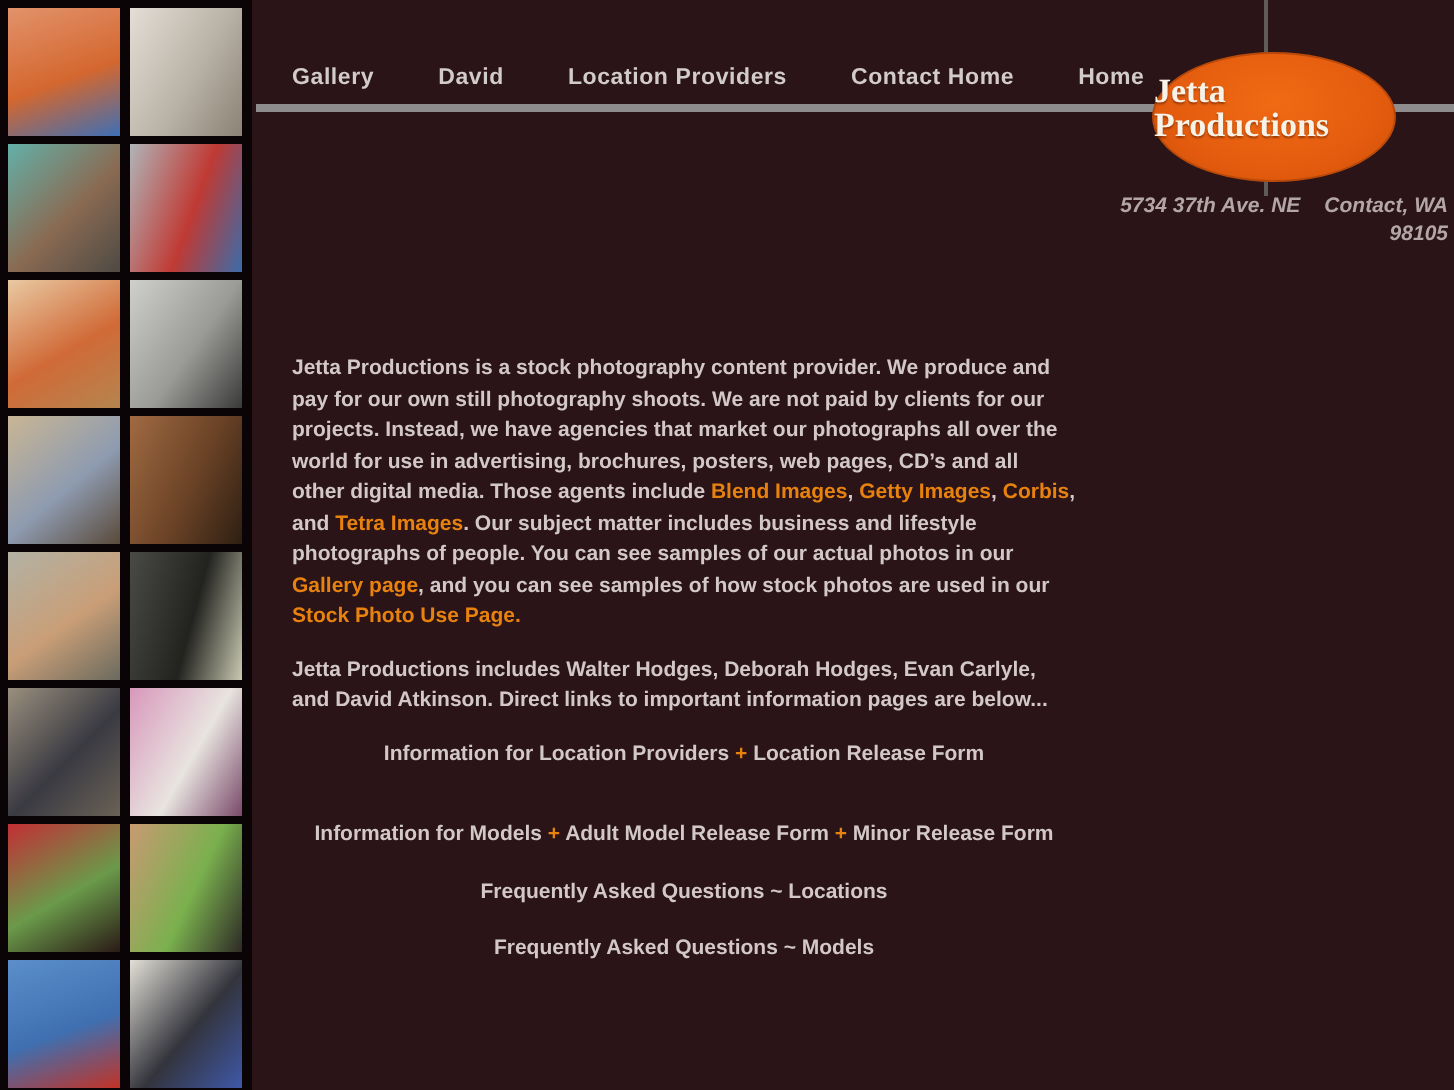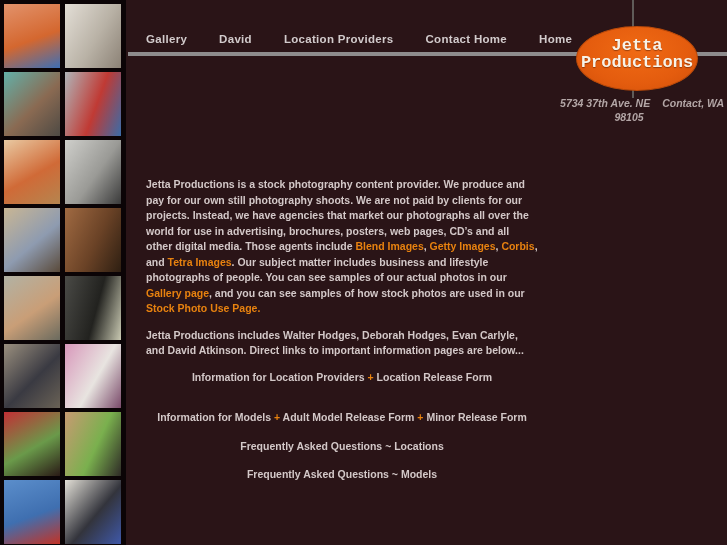--- a/index.html
+++ b/index.html
@@ -19,28 +19,28 @@
         background:var(--rule,#8e8c8d);z-index:1;}
   .vline{position:absolute;left:632px;top:0;width:2px;height:98px;
          background:var(--vline,#5f5b58);z-index:1;}
   .nav{position:absolute;left:146px;top:33px;display:flex;gap:32px;z-index:1;}
   .nav span{font-size:11.5px;letter-spacing:.3px;color:var(--nav_text,#d2cbcc);
             cursor:pointer;white-space:nowrap;}
   .logo{position:absolute;left:576px;top:26px;width:122px;height:65px;
         border-radius:50%;z-index:2;cursor:pointer;box-sizing:border-box;
         background:radial-gradient(ellipse at 50% 38%,#f06a14 0%,var(--logo_fill,#e45c0e) 60%,#d14f09 100%);
         border:1px solid var(--logo_border,#b8490a);
-        text-align:center;padding-top:10px;
-        font-family:Liberation Mono, monospace;font-weight:700;
+        padding-top:10px;
+        font-family:Liberation Serif, serif;font-weight:700;
         font-size:17px;line-height:17px;color:var(--logo_text,#f8f3e8);
         text-shadow:0 1px 1px rgba(90,30,0,.55);}
   .address{position:absolute;left:534px;top:96px;width:190px;
            font-size:10.5px;line-height:14px;color:var(--addr,#b3a6a6);font-style:italic;}
   .address .l1{display:flex;justify-content:flex-end;gap:12px;white-space:nowrap;}
-  .address .l2{text-align:center;}
+  .address .l2{text-align:right;}
 
   
   .content{position:absolute;left:146px;top:177px;width:392px;z-index:1;
            font-size:10.5px;line-height:15.5px;color:var(--text,#d3c8c8);}
   .para{margin:0 0 11px 0;}
   .centered{text-align:center;margin:0 0 13px 0;}
   .centered.first{margin-top:25px;}
   .lnk{color:var(--link,#e8820f);cursor:pointer;}
   .glnk{color:var(--text,#d3c8c8);cursor:pointer;}
   .plus{color:var(--link,#e8820f);white-space:pre;}

